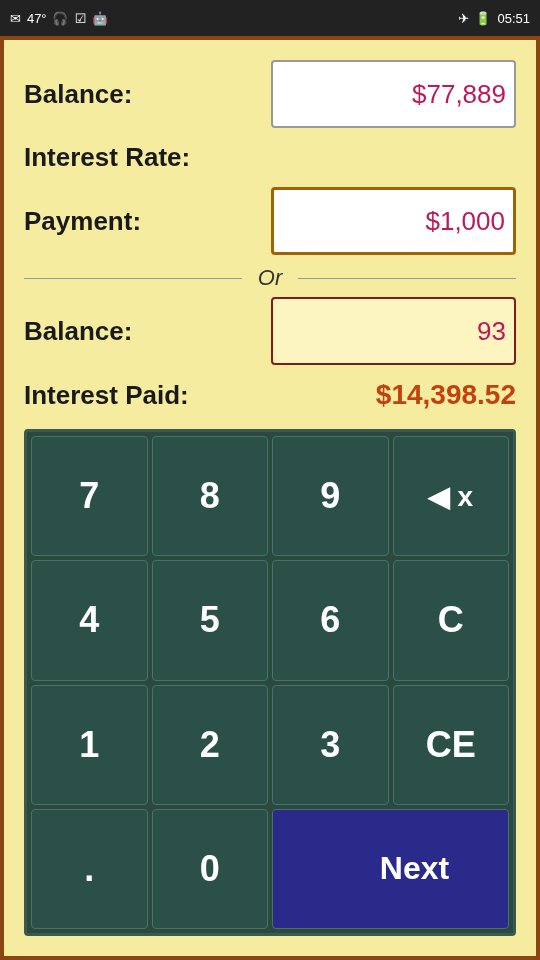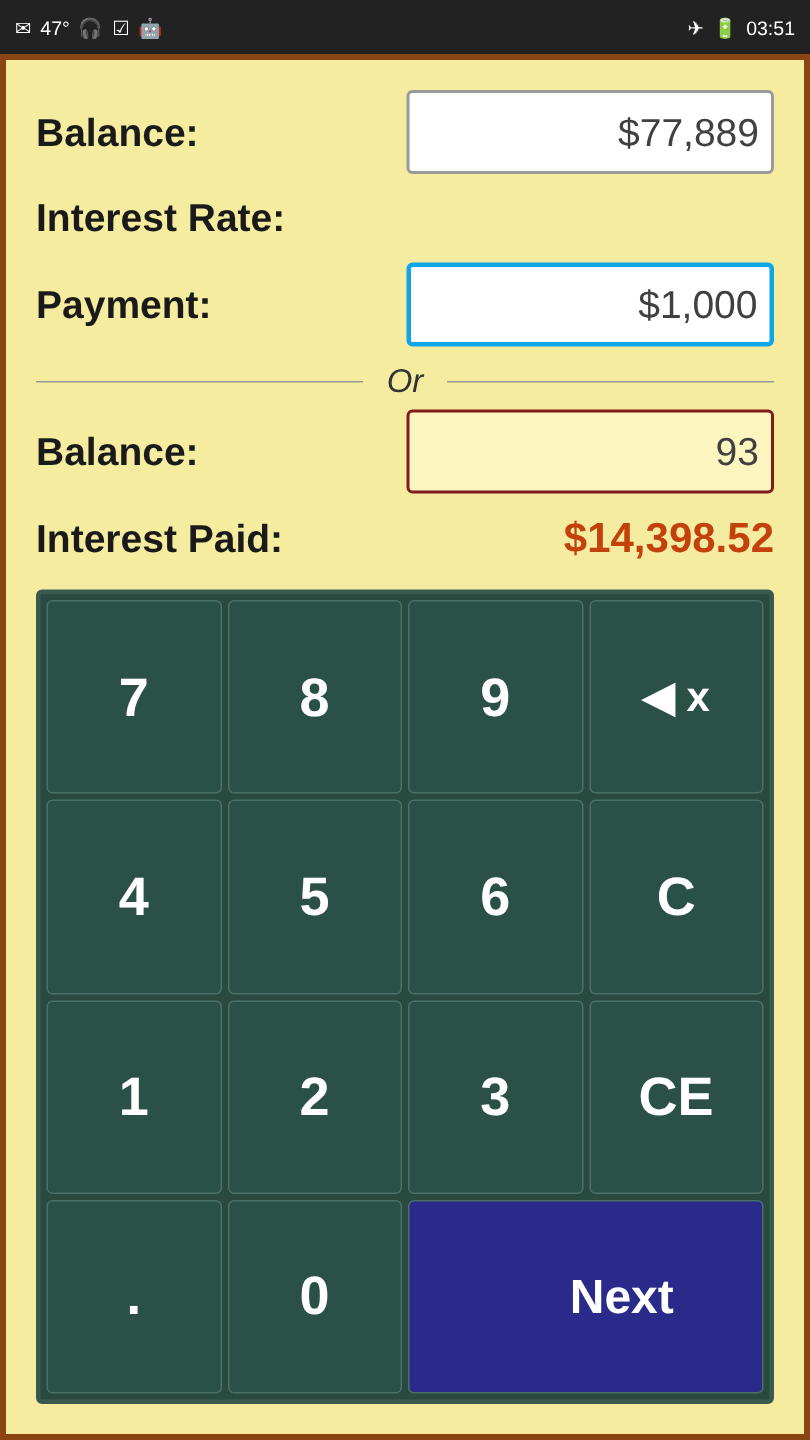--- a/index.html
+++ b/index.html
@@ -58,35 +58,35 @@
     }
 
     .form-label {
       font-size: 26px;
       font-weight: bold;
       color: #1a1a1a;
     }
 
     .form-input {
       width: 245px;
-      height: 56px;
+      height: 68px;
       background: white;
       border: 2px solid #999;
       border-radius: 4px;
       font-size: 26px;
       text-align: right;
       padding-right: 8px;
-      color: #404040;
+      color: #be185d;
       display: flex;
       align-items: center;
       justify-content: flex-end;
     }
 
     .form-input.active {
-      border: 3px solid #0ea5e9;
+      border: 3px solid #a16207;
       background: white;
     }
 
     .form-input.cream {
       background: #fdf5c0;
       border: 2px solid #7f1d1d;
       justify-content: flex-end;
     }
 
     .or-row {
@@ -177,21 +177,21 @@
   <div class="status-left">
     <span>✉</span>
     <span>47°</span>
     <span>🎧</span>
     <span>☑</span>
     <span>🤖</span>
   </div>
   <div class="status-right">
     <span>✈</span>
     <span>🔋</span>
-    <span>03:51</span>
+    <span>05:51</span>
   </div>
 </div>
 
 <div class="app-container">
 
   <div class="form-row">
     <span class="form-label">Balance:</span>
     <div class="form-input">
       <span>$77,889</span>
     </div>

